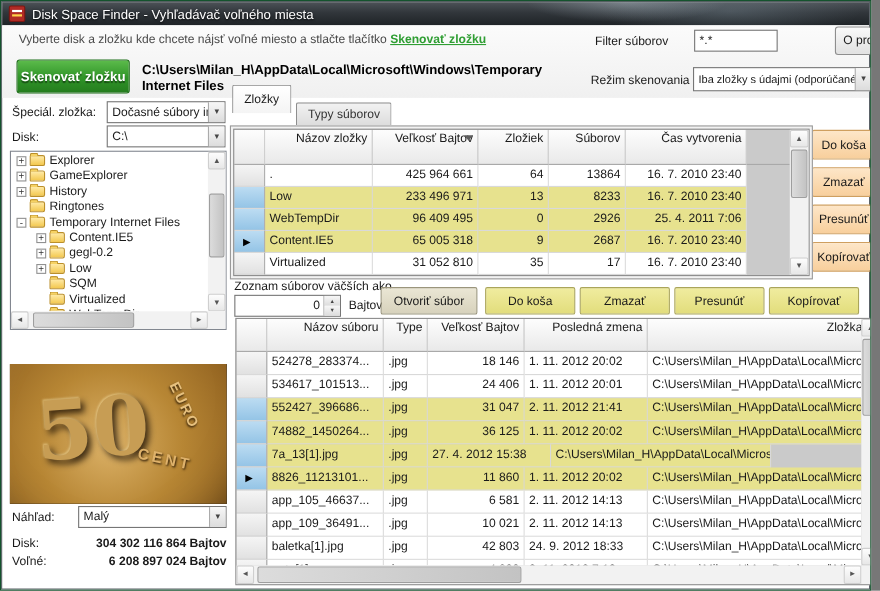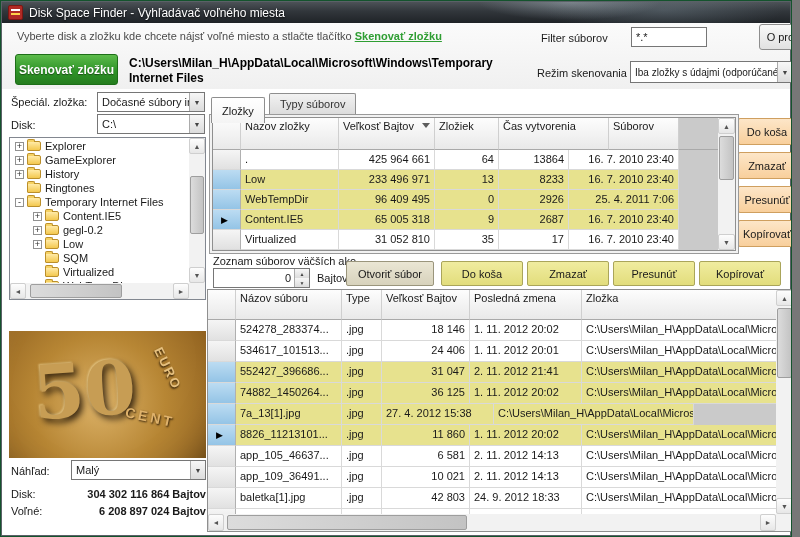--- a/index.html
+++ b/index.html
@@ -74,31 +74,31 @@
                color:#dfb26b; transform:rotate(12deg); text-shadow:1px 1px 2px #2e1c06; }
 
   #nahlad-label { position:absolute; left:10px; top:464px; }
   #nahlad-combo { left:70px; top:459px; width:135px; height:20px; }
   .stat-label { position:absolute; left:10px; }
   .stat-value { position:absolute; left:55px; width:150px; text-align:right; font-weight:bold; }
 
   
   .tab { position:absolute; border:1px solid #8e8e8e; border-bottom:none; border-radius:2px 2px 0 0;
          padding:0 10px; display:flex; align-items:center; cursor:pointer; }
-  #tab-zlozky { left:210px; top:96px; height:26px; background:linear-gradient(#ffffff,#f4f4f4); z-index:3; }
+  #tab-zlozky { left:210px; top:76px; height:26px; background:linear-gradient(#ffffff,#f4f4f4); z-index:3; }
   #tab-typy   { left:268px; top:92px; height:21px; background:linear-gradient(#f2f2f2,#dcdcdc); z-index:1; color:#333; }
 
   
   #folders-wrap { position:absolute; left:208px; top:113px; width:530px; height:140px; background:#f2f2f2; border:1px solid #9a9a9a; z-index:2; }
   #folders-grid { position:absolute; left:2px; top:2px; width:524px; height:134px; background:#cacaca; border:1px solid #8f8f8f; }
-  #files-grid { position:absolute; left:206px; top:288px; width:587px; height:243px; background:#cacaca; border:1px solid #8f8f8f; }
+  #files-grid { position:absolute; left:213px; top:288px; width:587px; height:243px; background:#cacaca; border:1px solid #8f8f8f; }
 
   .g-inner { position:absolute; left:0; top:0; right:17px; bottom:0; overflow:hidden; }
   #files-grid .g-inner { bottom:17px; }
-  .g-head { display:flex; height:32px; }
+  .g-head { display:flex; height:32px;text-align:right; }
   #files-grid .g-head { height:30px; }
   .h-cell { flex:none; padding:2px 4px; font-size:11px; line-height:13px; overflow:hidden; position:relative;
             background:linear-gradient(#fdfdfd,#e9e9e9); border-right:1px solid #cfcfcf; border-bottom:1px solid #a9a9a9; }
   .h-fill { flex:1; background:#cacaca; border-bottom:1px solid #a9a9a9; }
   .g-row { display:flex; height:20px; cursor:pointer; }
   #files-grid .g-row { height:21px; }
   .g-cell { flex:none; padding:2px 4px; font-size:11px; line-height:15px; background:#fff; white-space:nowrap; overflow:hidden;
             border-right:1px solid #d9d9d9; border-bottom:1px solid #d9d9d9; }
   .g-row.hl .g-cell { background:#e7e28e; }
   .rowhdr { background:linear-gradient(#f5f5f5,#e1e1e1); border-right:1px solid #b0b0b0; position:relative; }
@@ -287,22 +287,22 @@
     <div id="folders-grid">
       <div class="g-inner">
         <div class="g-head">
           <div class="h-cell fg-c0"></div>
           <div class="h-cell fg-c1">Názov zložky</div>
           <div class="h-cell fg-c2">
             <span>Veľkosť Bajtov</span>
             <span class="sort-desc"></span>
           </div>
           <div class="h-cell fg-c3">Zložiek</div>
+          <div class="h-cell fg-c4">Súborov</div>
           <div class="h-cell fg-c5">Čas vytvorenia</div>
-          <div class="h-cell fg-c4">Súborov</div>
           <div class="h-fill"></div>
         </div>
         <div id="fg-body">
             <div class="g-row">
               <div class="g-cell rowhdr fg-c0"></div>
               <div class="g-cell fg-c1">.</div>
               <div class="g-cell fg-c2 ar">425 964 661</div>
               <div class="g-cell fg-c3 ar">64</div>
               <div class="g-cell fg-c4 ar">13864</div>
               <div class="g-cell fg-c5 ar">16. 7. 2010 23:40</div>

